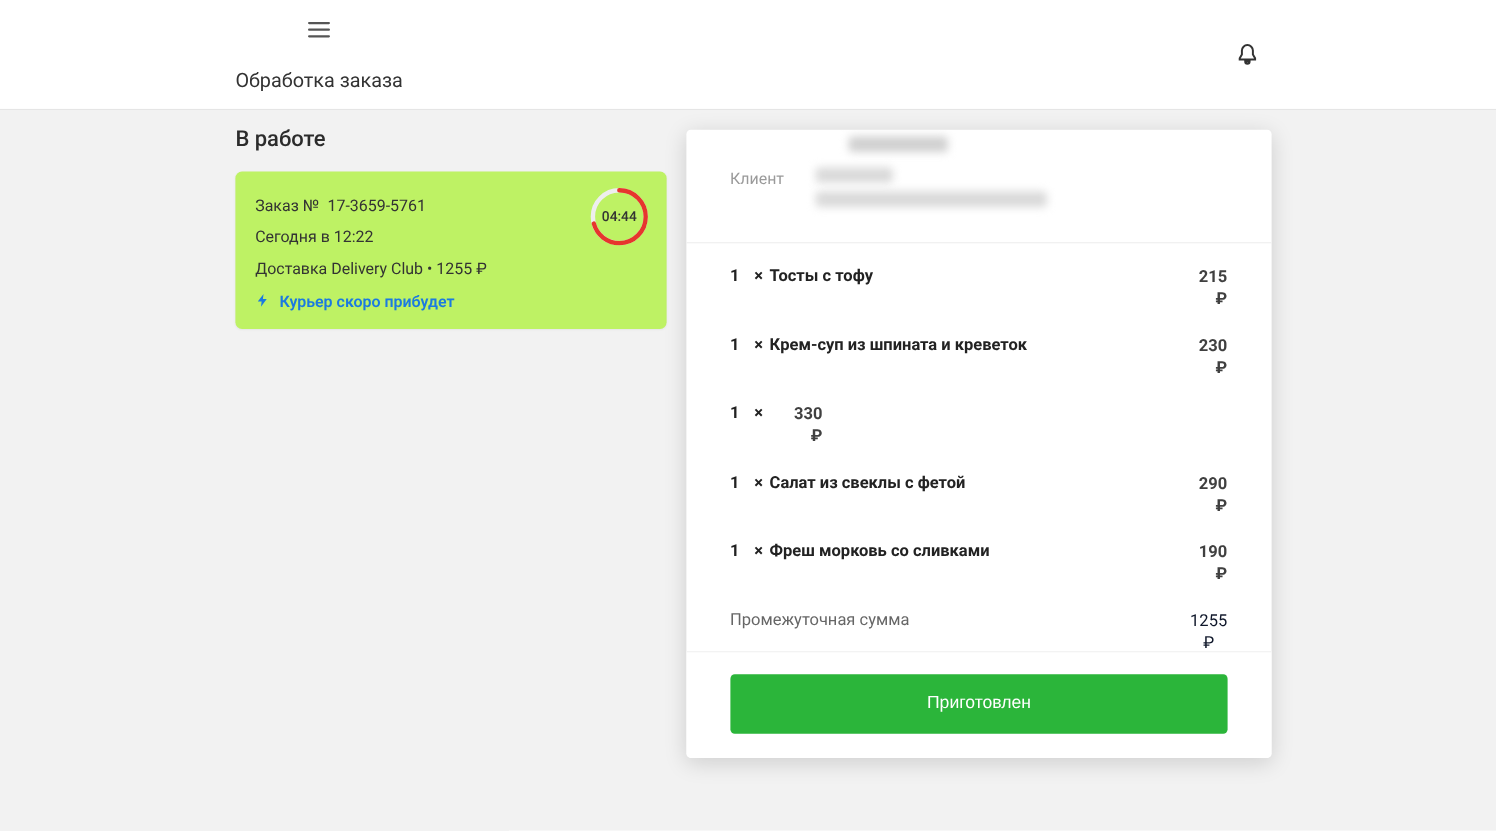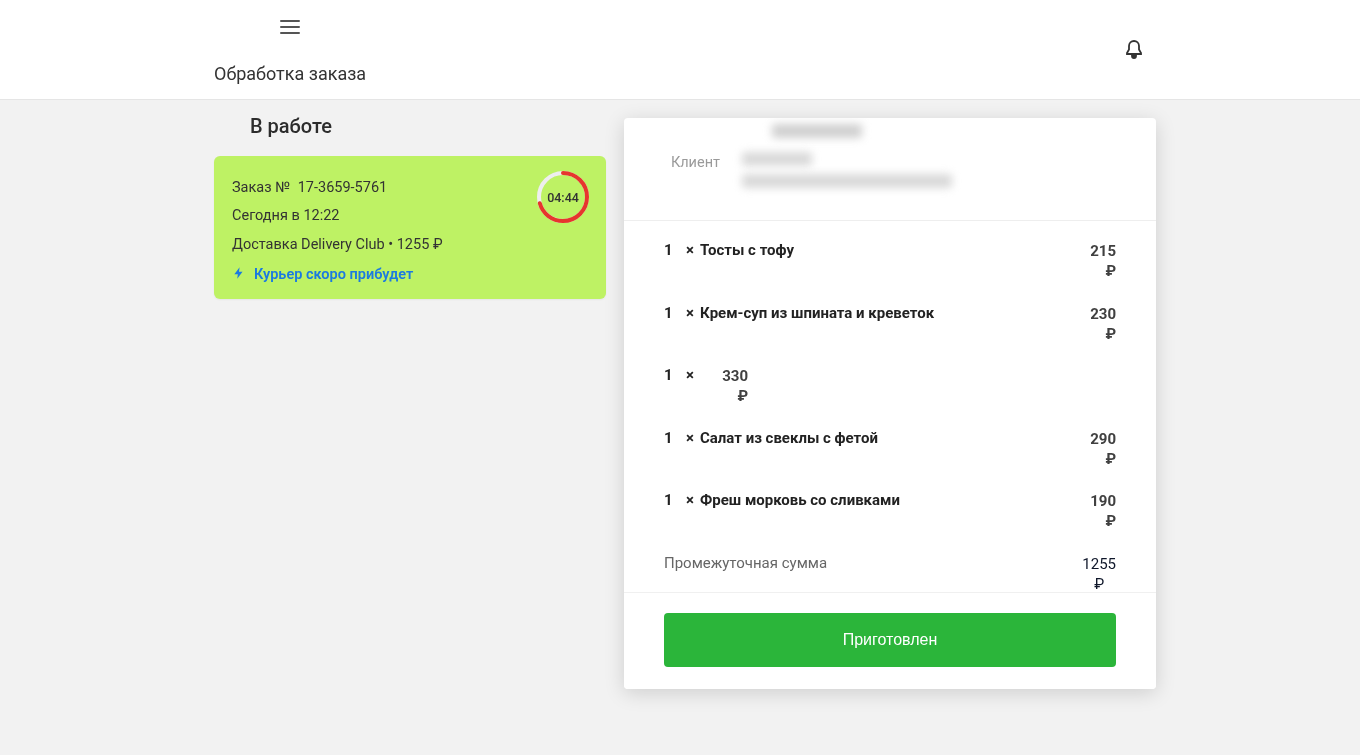--- a/index.html
+++ b/index.html
@@ -22,21 +22,21 @@
   .bell-icon { width: 24px; height: 24px; cursor: pointer; }
 
   .main {
     background: #f2f2f2;
     min-height: 655px;
     padding: 14px 0 0 0;
     display: flex;
     position: relative;
   }
   .left-col { width: 600px; padding-left: 214px; }
-  .status-heading { font-size: 20px; font-weight: 500; color: #2c2c2c; margin-bottom: 18px; margin-left: 36px; }
+  .status-heading { font-size: 20px; font-weight: 500; color: #2c2c2c; margin-bottom: 18px; }
 
   .order-card {
     background: #bef264;
     border-radius: 6px;
     padding: 18px 18px 14px 18px;
     width: 392px;
     box-shadow: 0 1px 2px rgba(0,0,0,0.05);
     position: relative;
   }
   .order-info { font-size: 14.5px; color: #333; line-height: 1.95; }
@@ -72,21 +72,21 @@
   }
   .panel-scroll::-webkit-scrollbar { width: 10px; }
   .panel-scroll::-webkit-scrollbar-track { background: #f0f0f0; }
   .panel-scroll::-webkit-scrollbar-thumb { background: #c0c0c0; }
 
   .client-block {
     padding: 6px 40px 24px 40px;
     border-bottom: 1px solid #eee;
   }
   .client-row { display: flex; gap: 22px; font-size: 14.5px; align-items:flex-start; }
-  .client-label { color: #9a9a9a; width: 56px; padding-top:2px; flex-shrink:0;text-align:right;}
+  .client-label { color: #9a9a9a; width: 56px; padding-top:2px; flex-shrink:0;}
   .blur-line {
     background: #d9d9d9;
     border-radius: 3px;
     filter: blur(4px);
     height: 14px;
     margin-bottom: 8px;
   }
   .blur-top { width: 90px; height:14px; background:#d0d0d0; filter:blur(4px); border-radius:3px; margin-bottom:14px; margin-left:108px;}
 
   .items-block { padding: 20px 40px 4px 40px; }

